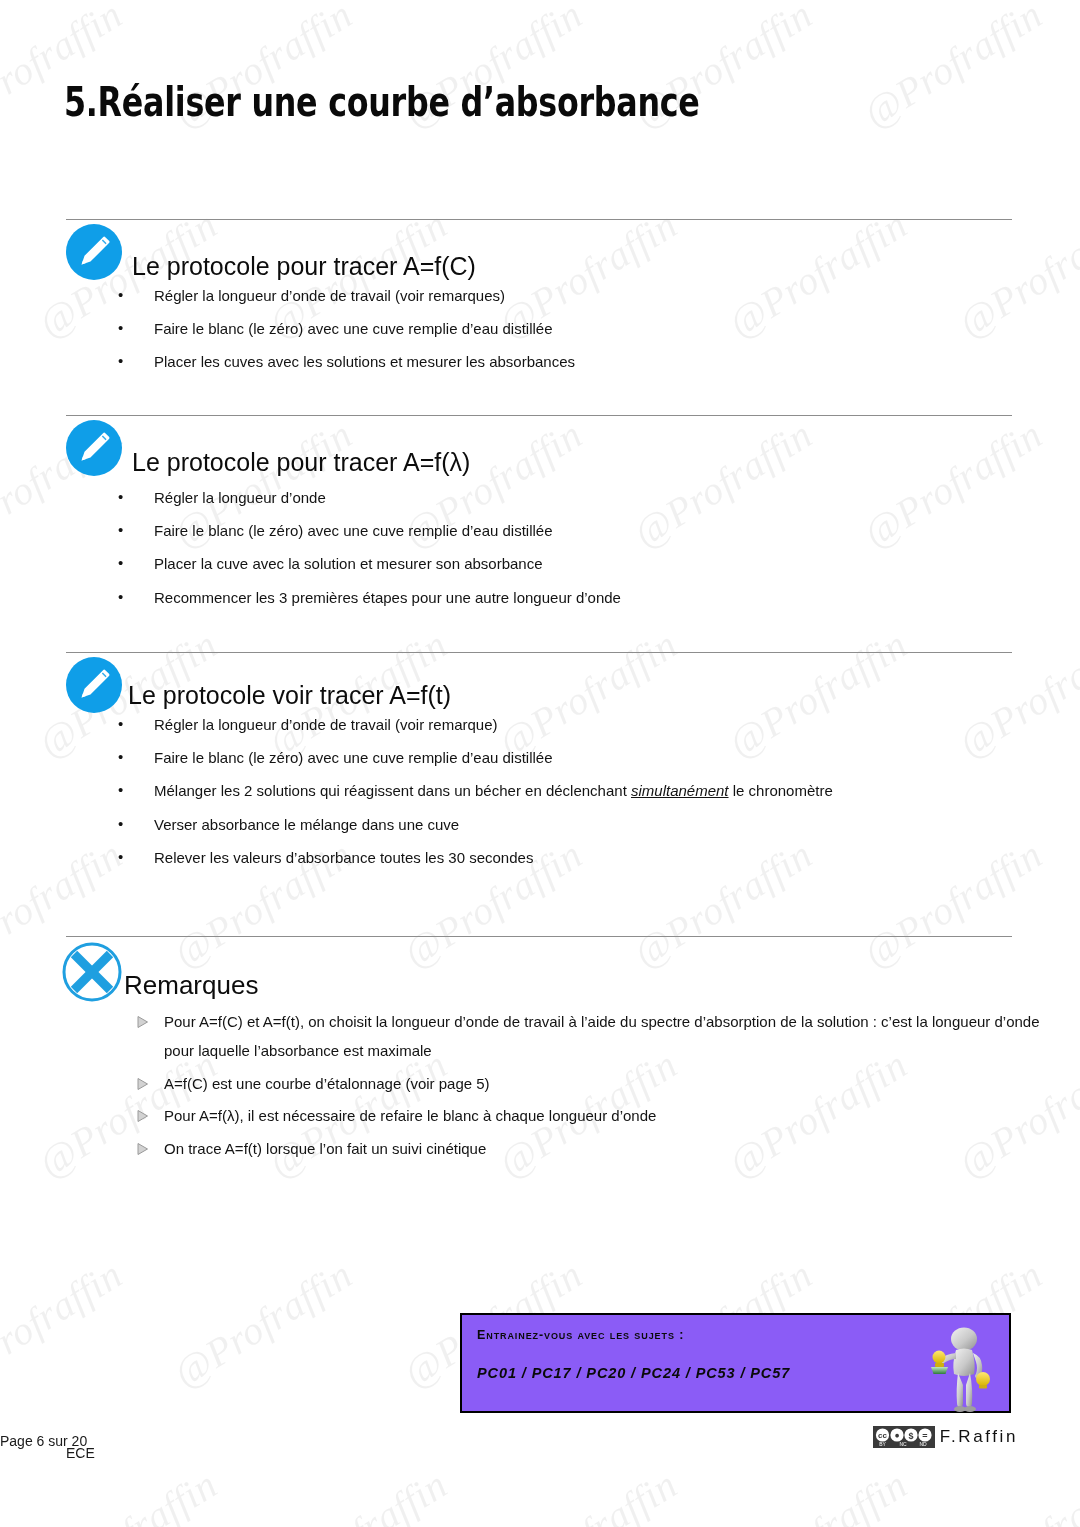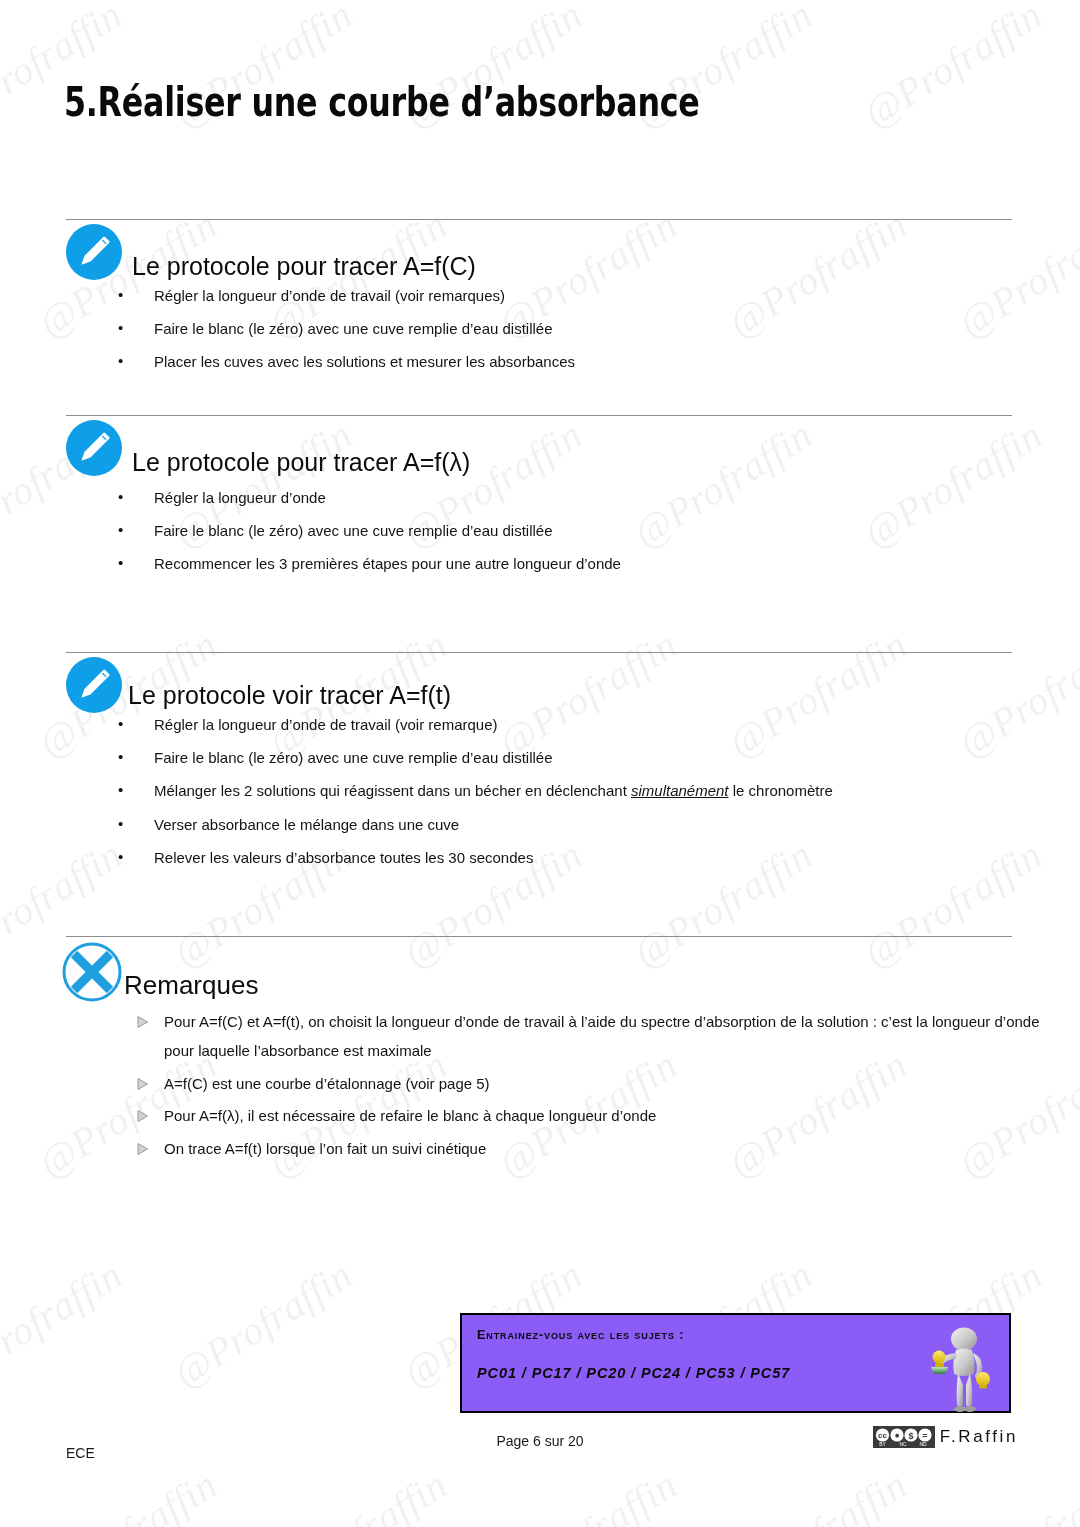--- a/index.html
+++ b/index.html
@@ -182,21 +182,21 @@
   }
 
   
   .foot {
     position: absolute;
     font-size: 14px;
     color: #1a1a1a;
     font-family: "Liberation Sans", sans-serif;
   }
   #foot-left { left: 66px; top: 1433px; margin-top: 12px; }
-  #foot-center { left: 0; right: 0; top: 1433px; text-align: center; }
+  #foot-center { left: 0; right: 0; top: 1433px; }
   #foot-right {
     position: absolute;
     right: 62px;
     top: 1426px;
     display: flex;
     align-items: center;
     gap: 5px;
   }
   #cc-badge { width: 62px; height: 22px; display: block; }
   #author {
@@ -290,20 +290,21 @@
             <path d="M25.5 9.5h5.2a1.6 1.6 0 0 1 1.6 1.6v26.2l-4.2 8.4-4.2-8.4V11.1a1.6 1.6 0 0 1 1.6-1.6z" fill="#ffffff"></path>
             <path d="M28.1 45.7l-2.1-4.2h4.2z" fill="#ffffff"></path>
             <rect x="25.5" y="12.9" width="5.2" height="1.5" fill="#0f9ee8" opacity="0.85"></rect>
           </g>
         </svg>
       </span>
       <div class="sec-head">Le protocole pour tracer A=f(λ)</div>
       <ul class="bullets" style="top:68px;">
         <li>Régler la longueur d’onde</li>
         <li>Faire le blanc (le zéro) avec une cuve remplie d’eau distillée</li>
+        <li>Placer la cuve avec la solution et mesurer son absorbance</li>
         <li>Recommencer les 3 premières étapes pour une autre longueur d’onde</li>
       </ul>
     </div>
 
     <div class="section" style="left:66px; top:657px; width:946px;">
       <span class="badge">
         <svg viewBox="0 0 56 56">
           <circle cx="28" cy="28" r="28" fill="#0f9ee8"></circle>
           <g transform="rotate(45 28 28)">
             <path d="M25.5 9.5h5.2a1.6 1.6 0 0 1 1.6 1.6v26.2l-4.2 8.4-4.2-8.4V11.1a1.6 1.6 0 0 1 1.6-1.6z" fill="#ffffff"></path>

